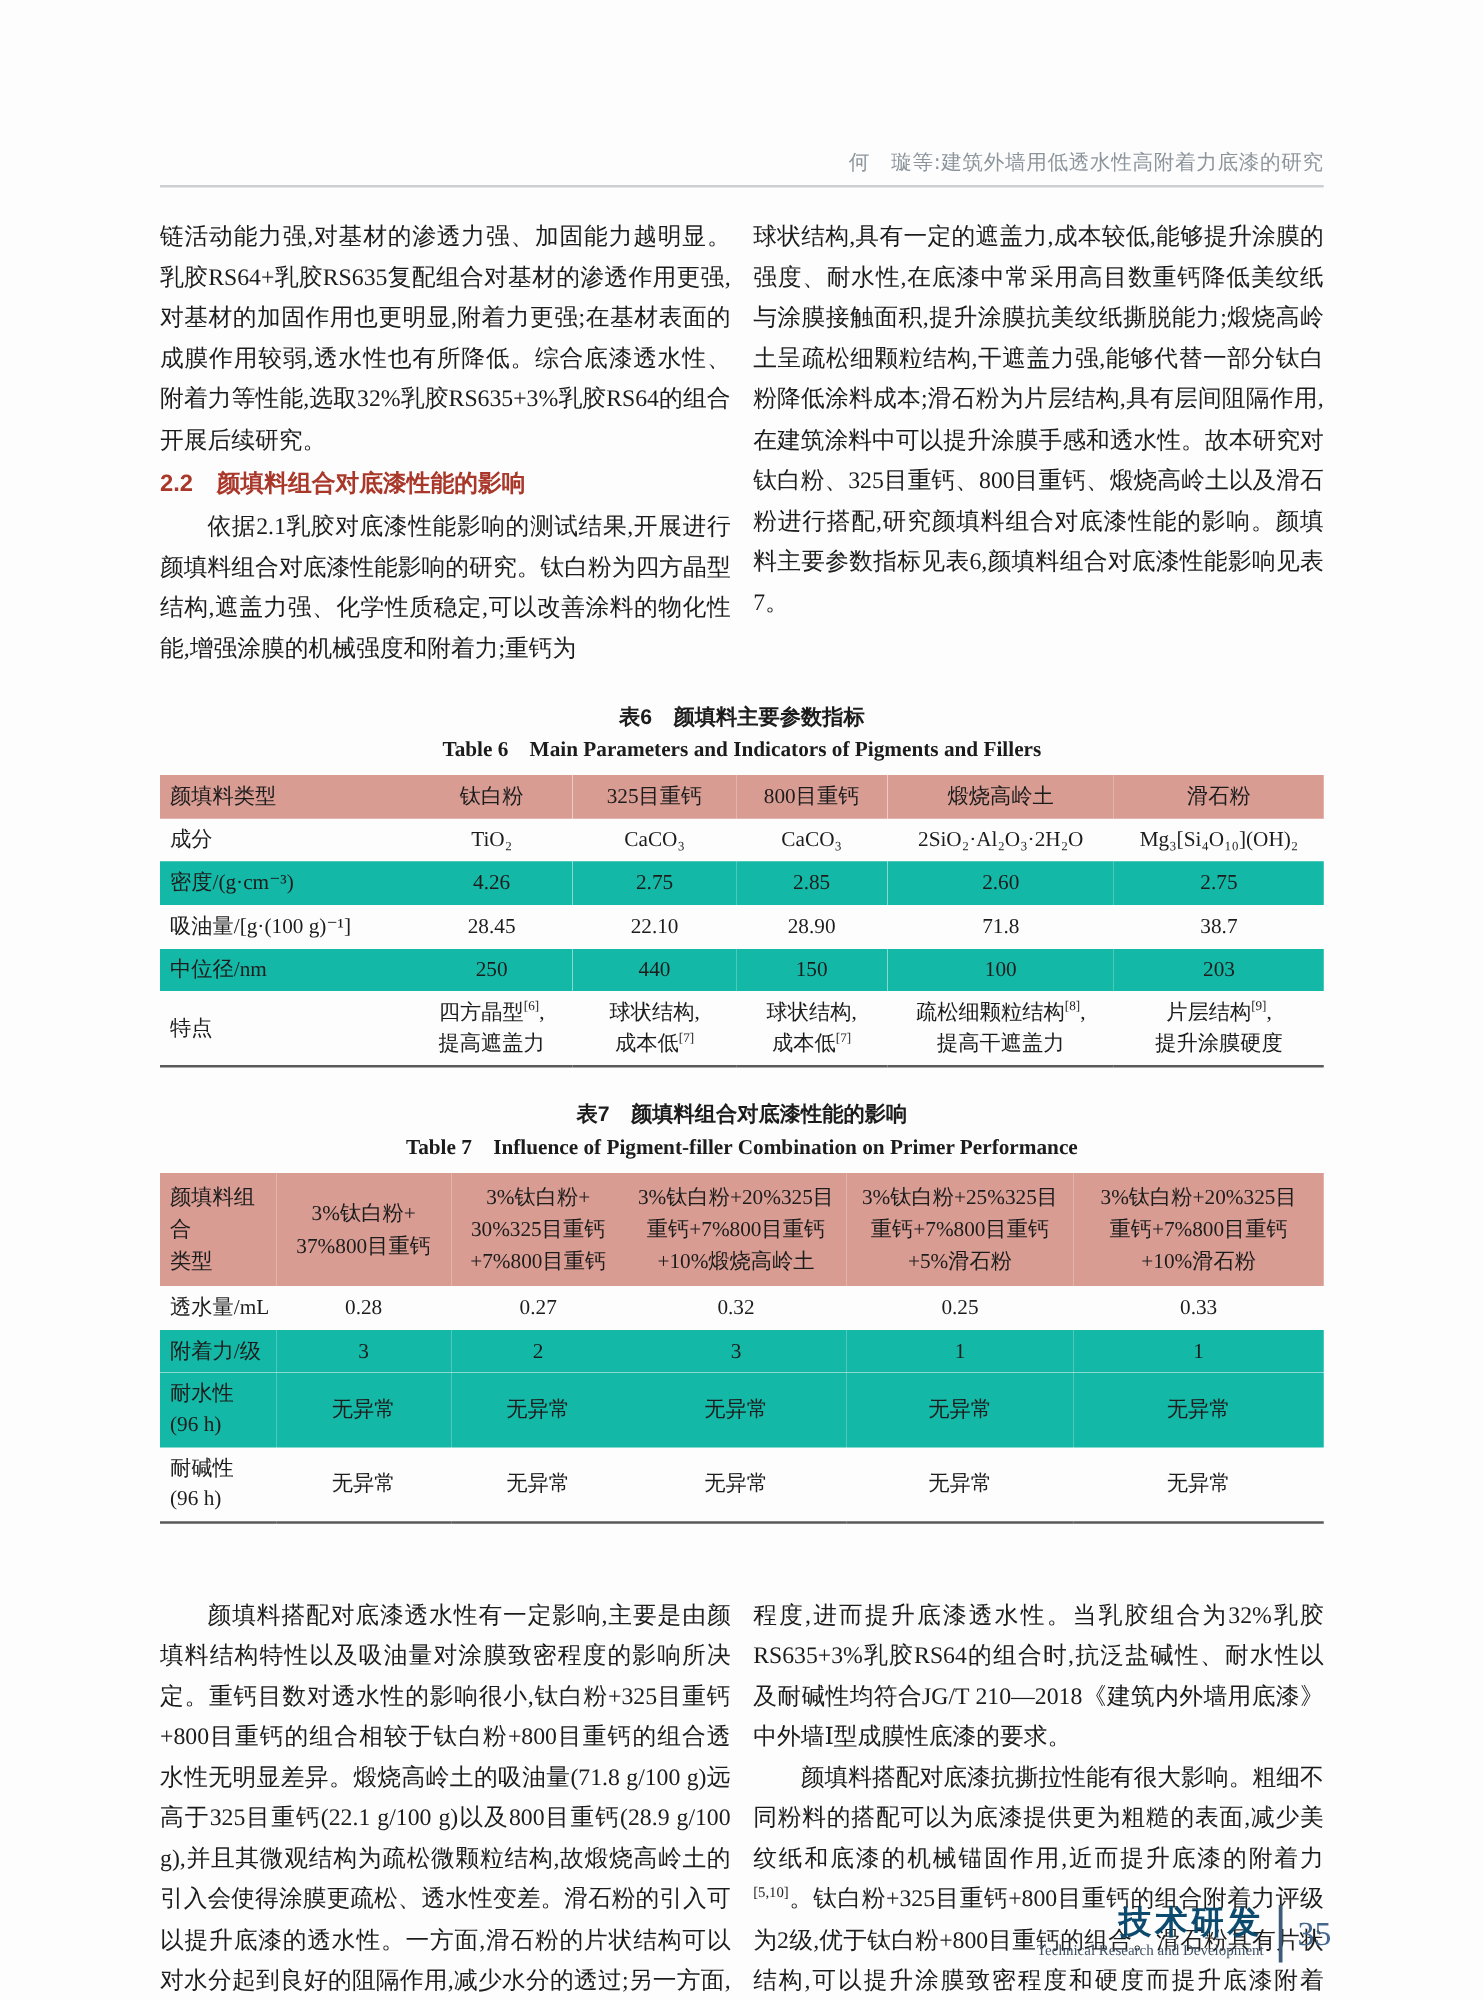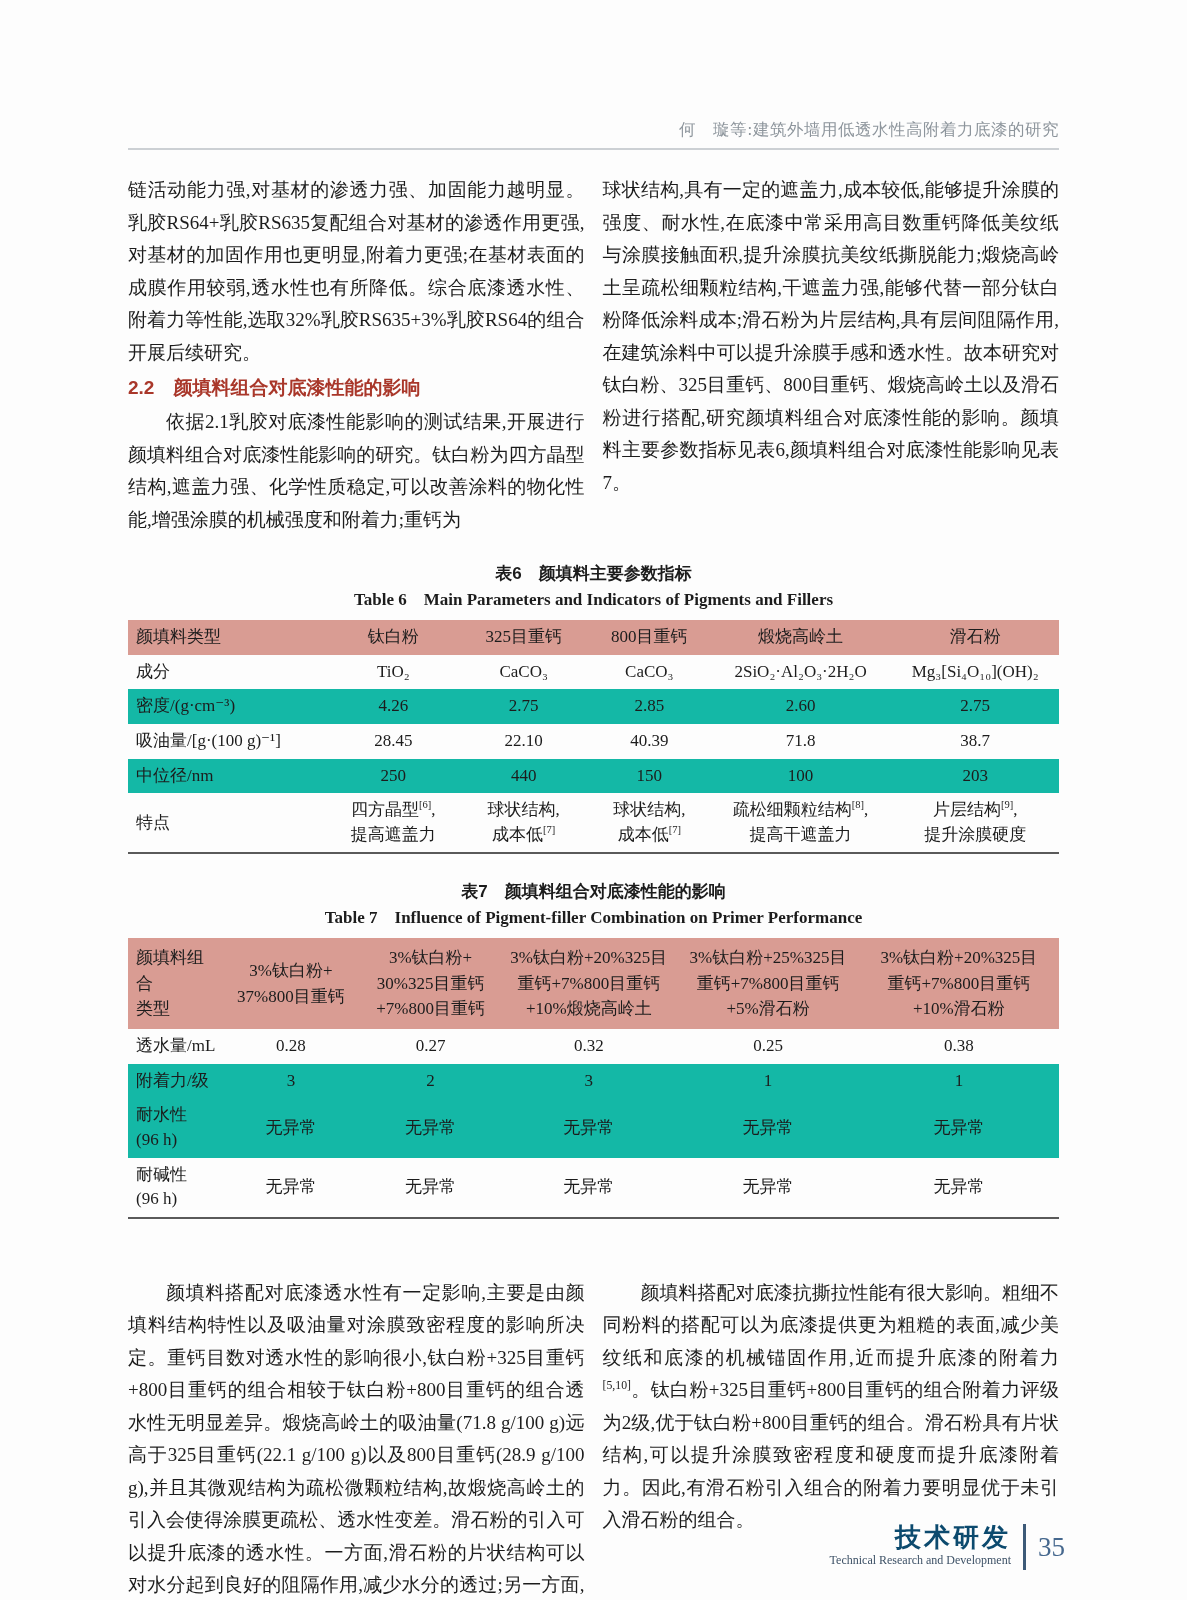--- a/index.html
+++ b/index.html
@@ -158,21 +158,21 @@
           <td>4.26</td>
           <td>2.75</td>
           <td>2.85</td>
           <td>2.60</td>
           <td>2.75</td>
         </tr>
         <tr class="white">
           <th class="rowlab">吸油量/[g·(100 g)⁻¹]</th>
           <td>28.45</td>
           <td>22.10</td>
-          <td>40.39</td>
+          <td>28.90</td>
           <td>71.8</td>
           <td>38.7</td>
         </tr>
         <tr class="pink">
           <th class="rowlab">中位径/nm</th>
           <td>250</td>
           <td>440</td>
           <td>150</td>
           <td>100</td>
           <td>203</td>
@@ -211,21 +211,21 @@
           <th>3%钛白粉+20%325目<br>重钙+7%800目重钙<br>+10%滑石粉</th>
         </tr>
       </thead>
       <tbody>
         <tr class="white">
           <th class="rowlab">透水量/mL</th>
           <td>0.28</td>
           <td>0.27</td>
           <td>0.32</td>
           <td>0.25</td>
-          <td>0.38</td>
+          <td>0.33</td>
         </tr>
         <tr class="pink">
           <th class="rowlab">附着力/级</th>
           <td>3</td>
           <td>2</td>
           <td>3</td>
           <td>1</td>
           <td>1</td>
         </tr>
         <tr class="pink">
@@ -246,20 +246,21 @@
         </tr>
       </tbody>
     </table>
   </section>
 
   <section class="two-col bottom">
     <div class="col">
       <p class="body-p indent">颜填料搭配对底漆透水性有一定影响,主要是由颜填料结构特性以及吸油量对涂膜致密程度的影响所决定。重钙目数对透水性的影响很小,钛白粉+325目重钙+800目重钙的组合相较于钛白粉+800目重钙的组合透水性无明显差异。煅烧高岭土的吸油量(71.8 g/100 g)远高于325目重钙(22.1 g/100 g)以及800目重钙(28.9 g/100 g),并且其微观结构为疏松微颗粒结构,故煅烧高岭土的引入会使得涂膜更疏松、透水性变差。滑石粉的引入可以提升底漆的透水性。一方面,滑石粉的片状结构可以对水分起到良好的阻隔作用,减少水分的透过;另一方面,球状结构的重钙可以在片状结构的滑石粉之间穿插,提升涂膜致密</p>
     </div>
     <div class="col">
+      <p class="body-p">程度,进而提升底漆透水性。当乳胶组合为32%乳胶RS635+3%乳胶RS64的组合时,抗泛盐碱性、耐水性以及耐碱性均符合JG/T 210—2018《建筑内外墙用底漆》中外墙Ⅰ型成膜性底漆的要求。</p>
       <p class="body-p indent">颜填料搭配对底漆抗撕拉性能有很大影响。粗细不同粉料的搭配可以为底漆提供更为粗糙的表面,减少美纹纸和底漆的机械锚固作用,近而提升底漆的附着力<sup>[5,10]</sup>。钛白粉+325目重钙+800目重钙的组合附着力评级为2级,优于钛白粉+800目重钙的组合。滑石粉具有片状结构,可以提升涂膜致密程度和硬度而提升底漆附着力。因此,有滑石粉引入组合的附着力要明显优于未引入滑石粉的组合。</p>
     </div>
   </section>
 
   <footer class="page-footer">
     <div class="footer-text">
       <div class="footer-cn">技术研发</div>
       <div class="footer-en">Technical Research and Development</div>
     </div>
     <div class="footer-bar"></div>

